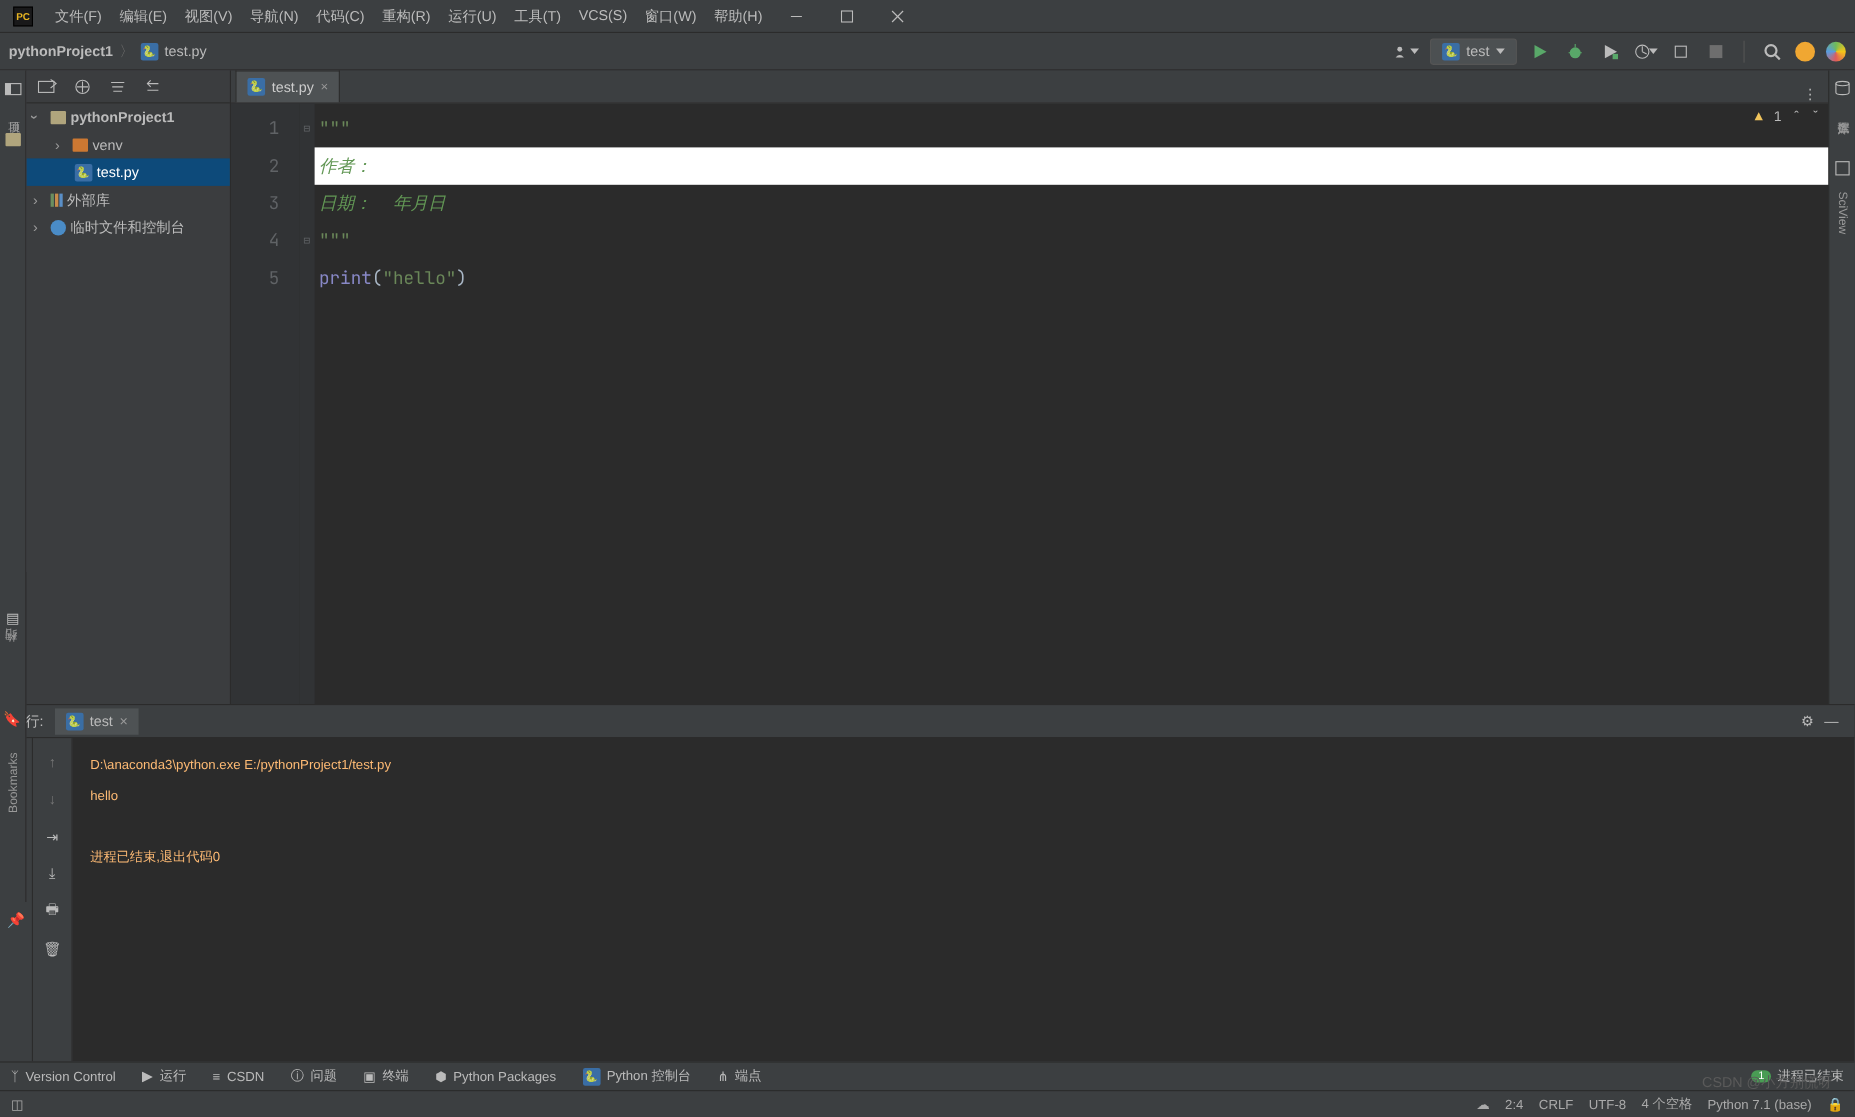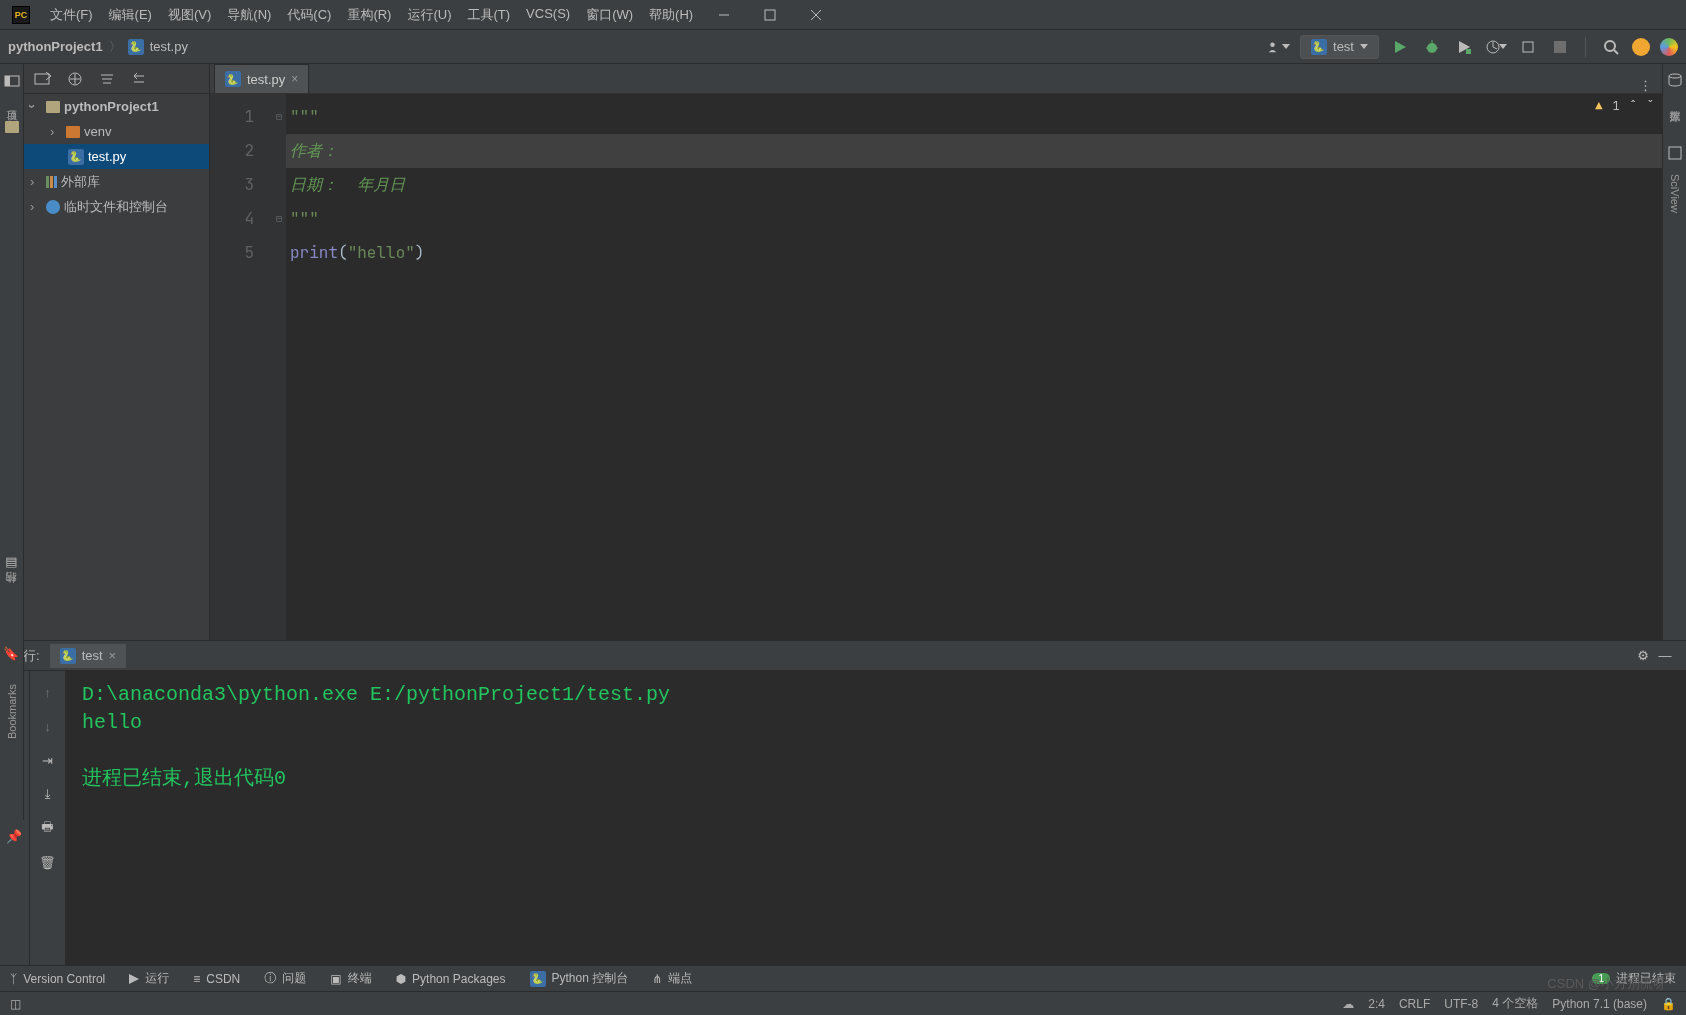--- a/index.html
+++ b/index.html
@@ -94,37 +94,37 @@
   margin-left: 4px;
 }
 .etab .close { color: #999; font-size: 12px; cursor: pointer; }
 .tab-filler { flex: 1; }
 .tab-menu { padding: 0 10px; color: #bbb; }
 .editor-body { flex: 1; display: flex; position: relative; font-family: "JetBrains Mono","Consolas",monospace; font-size: 16px; }
 .gutter-nums { width: 62px; background: #313335; color: #606366; text-align: right; padding: 6px 18px 0 0; line-height: 34px; }
 .fold-gutter { width: 14px; background: #313335; padding-top: 6px; }
 .fold-mark { color: #606366; font-size: 10px; line-height: 34px; text-align: center; }
 .code { flex: 1; padding: 6px 0 0 4px; line-height: 34px; white-space: pre; }
-.code .line2 { background: #404040; display: block; margin-left: -4px; padding-left: 4px; }
+.code .line2 { background: #ffffff; display: block; margin-left: -4px; padding-left: 4px; }
 .tok-str { color: #6a8759; }
 .tok-comment { color: #629755; font-style: italic; }
 .tok-fn { color: #8888c6; }
 .tok-par { color: #a9b7c6; }
 .editor-hints { position: absolute; right: 8px; top: 4px; display: flex; align-items: center; gap: 10px; font-size: 12px; color: #bbb; }
 .editor-hints .warn-tri { color: #f2c55c; }
 
 .run-window { height: 325px; display: flex; flex-direction: column; border-top: 1px solid #2b2b2b; background: #2b2b2b; }
 .run-header { height: 30px; display: flex; align-items: center; background: #3c3f41; padding: 0 10px; border-bottom: 1px solid #2b2b2b; }
 .run-header .rtitle { color: #bbb; margin-right: 10px; }
 .run-tab { display: flex; align-items: center; gap: 6px; padding: 4px 10px; background: #4e5254; }
 .run-header .spacer { flex: 1; }
 .run-body { flex: 1; display: flex; }
 .run-left { width: 30px; display: flex; flex-direction: column; align-items: center; gap: 14px; padding-top: 10px; background: #3c3f41; border-right: 1px solid #2b2b2b; }
 .run-left2 { width: 36px; display: flex; flex-direction: column; align-items: center; gap: 12px; padding-top: 10px; background: #3c3f41; border-right: 1px solid #2b2b2b; }
-.run-console { flex: 1; padding: 10px 16px; font-family: Liberation Mono, monospace; font-size: 20px; color: #22c55e; line-height: 28px; white-space: pre; }
+.run-console { flex: 1; padding: 10px 16px; font-family: Liberation Sans, sans-serif; font-size: 12px; color: #fdba74; line-height: 28px; white-space: pre; }
 
 .vstrip-left { width: 24px; background: #3c3f41; display: flex; flex-direction: column; align-items: center; padding-top: 30px; gap: 20px; border-right: 1px solid #2b2b2b;}
 .vstrip-left .vlabel { transform: rotate(180deg); }
 
 .bottom-tabs { height: 26px; display: flex; align-items: center; background: #3c3f41; border-top: 1px solid #2b2b2b; padding: 0 10px; gap: 24px; font-size: 12px; }
 .btab { display: flex; align-items: center; gap: 6px; cursor: pointer; }
 .btab-spacer { flex: 1; }
 .event-log { display: flex; align-items: center; gap: 6px; }
 .badge-green { background: #499c54; color: #fff; border-radius: 8px; padding: 0 6px; font-size: 10px; }
 

